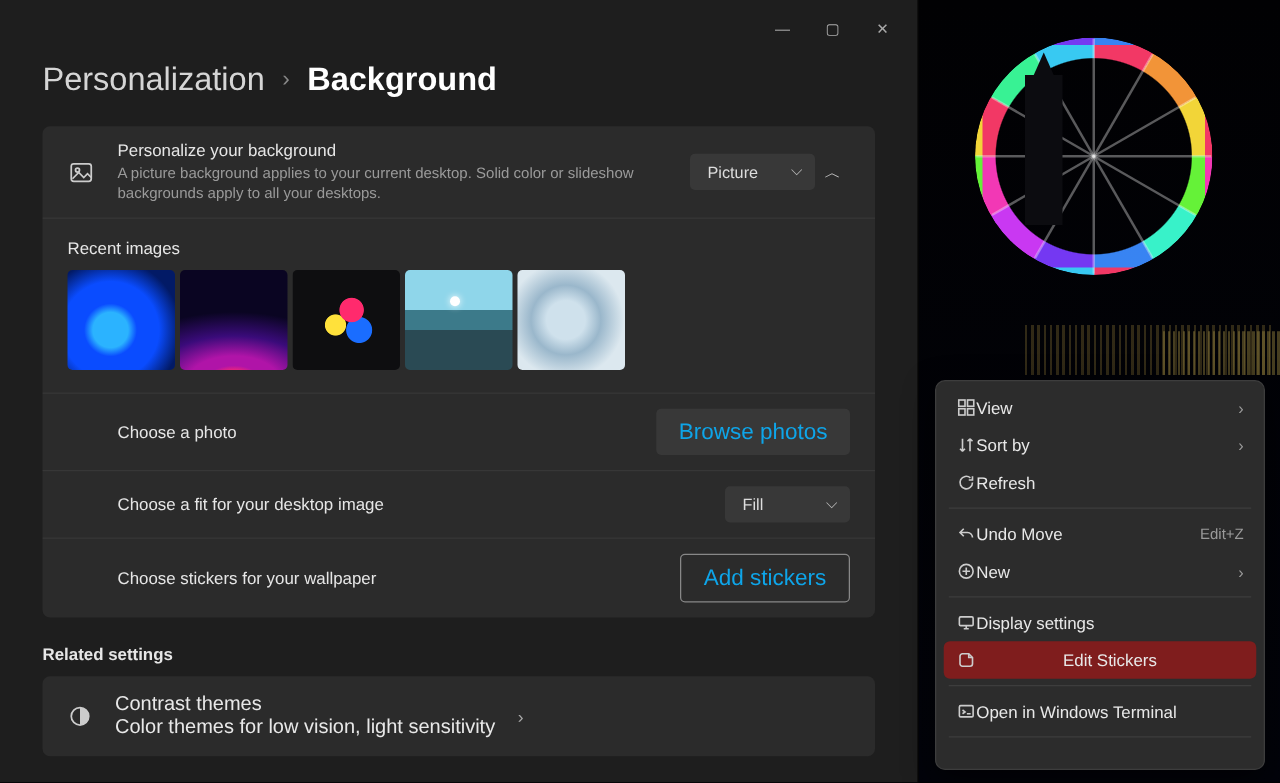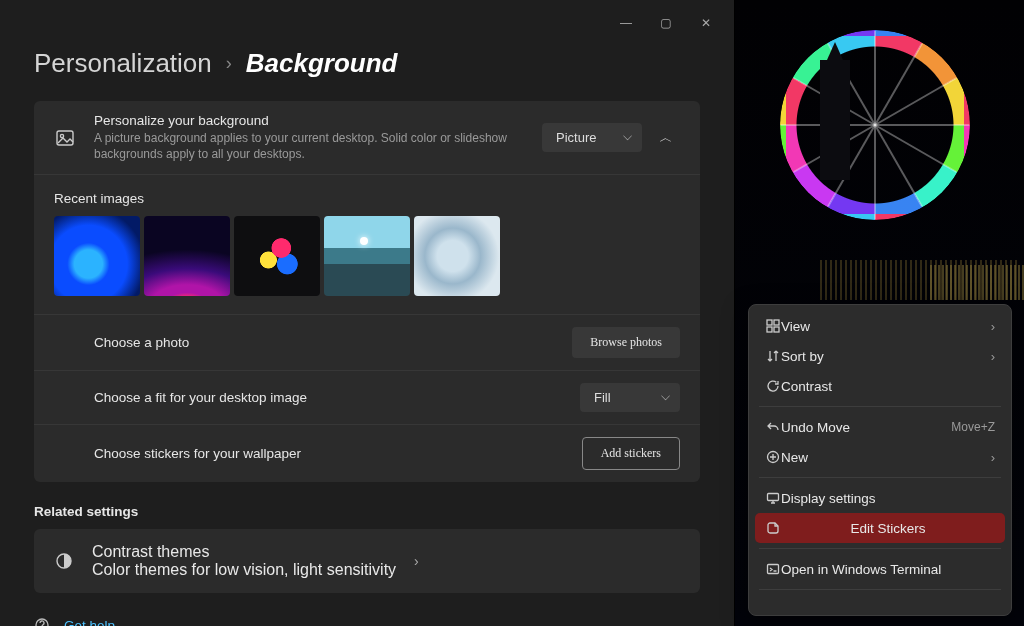--- a/index.html
+++ b/index.html
@@ -58,35 +58,35 @@
   }
   .titlebar button {
     width:40px; height:30px; background:none; border:none; color:#aaa;
     font-size:12px; cursor:pointer;
   }
   .breadcrumb {
     display:flex; align-items:center; gap:14px; padding:48px 34px 22px;
     font-size:26px; color:#d5d5d5; font-weight:350;
   }
   .breadcrumb .chev { color:#888; font-size:18px; }
-  .breadcrumb .current { font-weight:600; color:#fff;font-style:italic; }
+  .breadcrumb .current { font-weight:600; color:#fff; }
   .content { padding:0 34px; }
   .card {
     background:#2b2b2b; border-radius:6px;
   }
   .card.main { padding:0; }
   .row {
     display:flex; align-items:center; padding:12px 20px; gap:18px;
     border-bottom:1px solid rgba(255,255,255,0.06);
   }
   .row:last-child{border-bottom:none;}
   .row .icon { width:22px; height:22px; flex:0 0 22px; color:#ccc; display:flex;align-items:center;justify-content:center;}
   .row .label { flex:1; font-size:13.5px; color:#e6e6e6; }
   .row .sub { font-size:12px; color:#9a9a9a; margin-top:2px; line-height:1.35;}
-  .row .controls { display:flex; align-items:center; gap:10px; }
+  .row .controls { display:flex; align-items:center; }
   .dropdown {
     background:#383838; border:none; color:#ddd; font-size:13px;
     padding:7px 34px 7px 14px; border-radius:4px; position:relative; cursor:pointer;
     min-width:100px; text-align:left;
   }
   .dropdown::after{content:"⌵";position:absolute;right:10px;top:6px;color:#bbb;font-size:12px;}
   .expander {
     width:28px;height:28px;display:flex;align-items:center;justify-content:center;
     color:#ccc;cursor:pointer;font-size:13px;
   }
@@ -100,22 +100,22 @@
   .thumb.t2{ background: radial-gradient(ellipse 140% 80% at 50% 110%, #ff2a6d 0 10%, #b014a8 18% 30%, #3a0b7a 55%, #0a0522 85%); }
   .thumb.t3{ background:
       radial-gradient(circle at 55% 40%, #ff2a6d 0 14%, transparent 15%),
       radial-gradient(circle at 40% 55%, #ffe13b 0 12%, transparent 13%),
       radial-gradient(circle at 62% 60%, #1a6dff 0 14%, transparent 15%),
       #0e0e10; }
   .thumb.t4{ background: linear-gradient(#8fd6ea 0 40%, #3c7a8a 40% 60%, #2a4a54 60% 100%); position:relative;}
   .thumb.t4::after{content:"";position:absolute;left:42%;top:26%;width:8px;height:8px;border-radius:50%;background:#fff;box-shadow:0 0 6px #fff;}
   .thumb.t5{ background: radial-gradient(circle at 45% 50%, #cfe1ec 0 25%, #9ab7cb 45%, #dce8ef 75%); }
   .btn {
-    background:#383838;border:none;color:#e5e5e5;font-size:12px;padding:8px 18px;
-    border-radius:4px;cursor:pointer;font-family:Liberation Serif, serif;
+    background:#383838;border:none;color:#0ea5e9;font-size:18px;padding:8px 18px;
+    border-radius:4px;cursor:pointer;
   }
   .btn.outline{ background:transparent;border:1px solid #888;}
   .section-label { font-size:13.5px; color:#e6e6e6; font-weight:600; margin:22px 0 10px; }
   .related-card { background:#2b2b2b; border-radius:6px; }
   .related-row { display:flex; align-items:center; padding:14px 20px; gap:18px; }
   .related-row .chevron { color:#aaa; font-size:14px; }
   .helplinks { margin-top:18px; }
   .helplinks a {
     display:flex; align-items:center; gap:12px; padding:6px 0;
     color:#4cc2ff; text-decoration:none; font-size:13.5px;
@@ -292,31 +292,31 @@
     </span>
     <span class="lbl">Sort by</span>
     <span class="sub-arrow">›</span>
   </div>
   <div class="ctx-item">
     <span class="cicn">
       <svg width="14" height="14" viewBox="0 0 14 14" stroke="#ccc" fill="none" stroke-width="1.3">
         <path d="M12 7a5 5 0 1 1-1.7-3.7M12 2v3h-3"></path>
       </svg>
     </span>
-    <span class="lbl">Contrast</span>
+    <span class="lbl">Refresh</span>
   </div>
   <div class="sep"></div>
   <div class="ctx-item">
     <span class="cicn">
       <svg width="14" height="14" viewBox="0 0 14 14" stroke="#ccc" fill="none" stroke-width="1.3">
         <path d="M5 3 2 6l3 3M2 6h6a4 4 0 0 1 4 4"></path>
       </svg>
     </span>
     <span class="lbl">Undo Move</span>
-    <span class="shortcut">Move+Z</span>
+    <span class="shortcut">Edit+Z</span>
   </div>
   <div class="ctx-item">
     <span class="cicn">
       <svg width="14" height="14" viewBox="0 0 14 14" stroke="#ccc" fill="none" stroke-width="1.3">
         <circle cx="7" cy="7" r="5.5"></circle>
           <path d="M7 4v6M4 7h6"></path>
       </svg>
     </span>
     <span class="lbl">New</span>
     <span class="sub-arrow">›</span>

